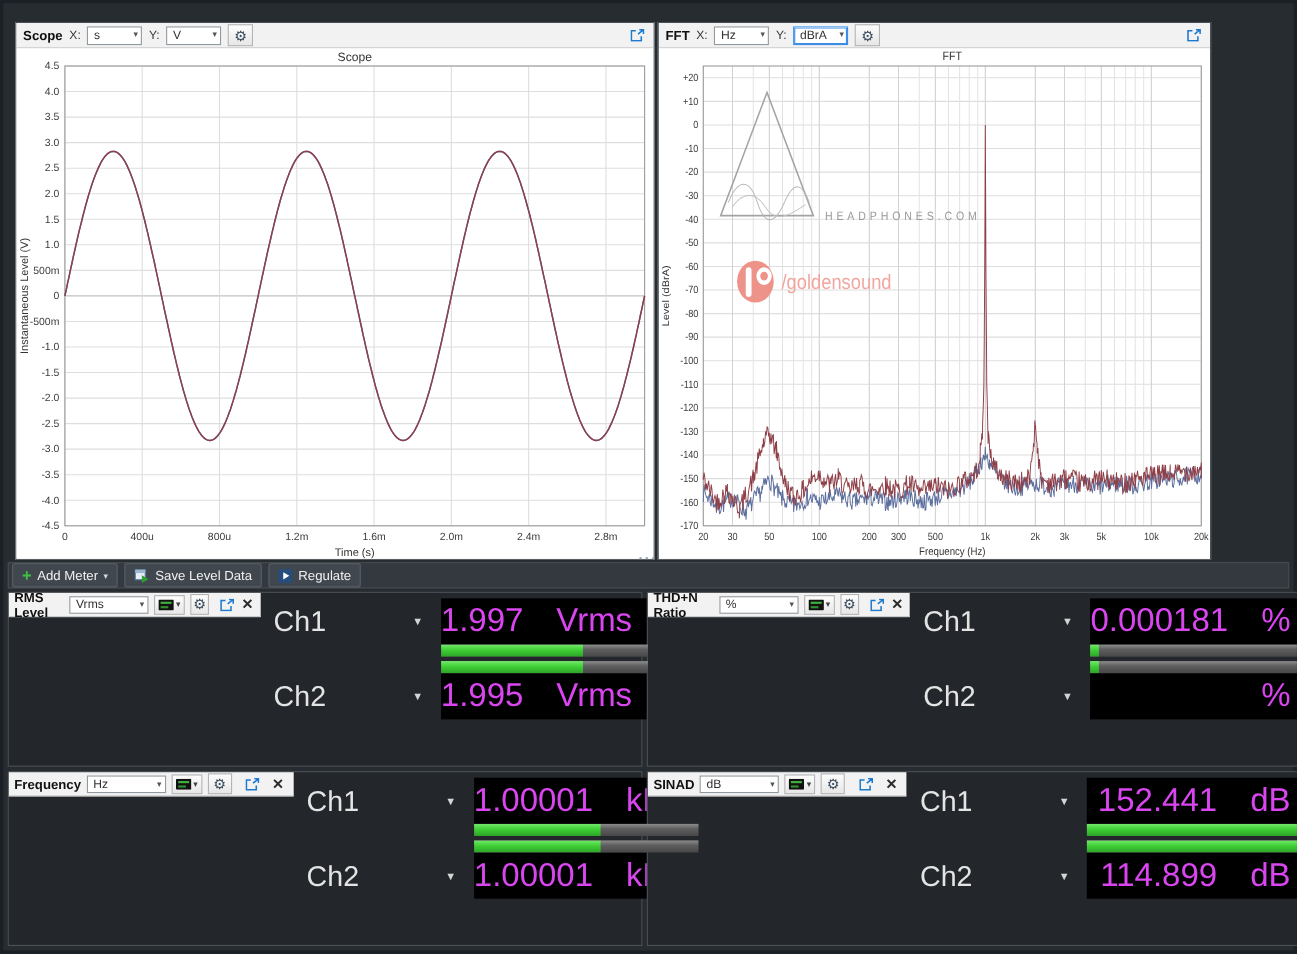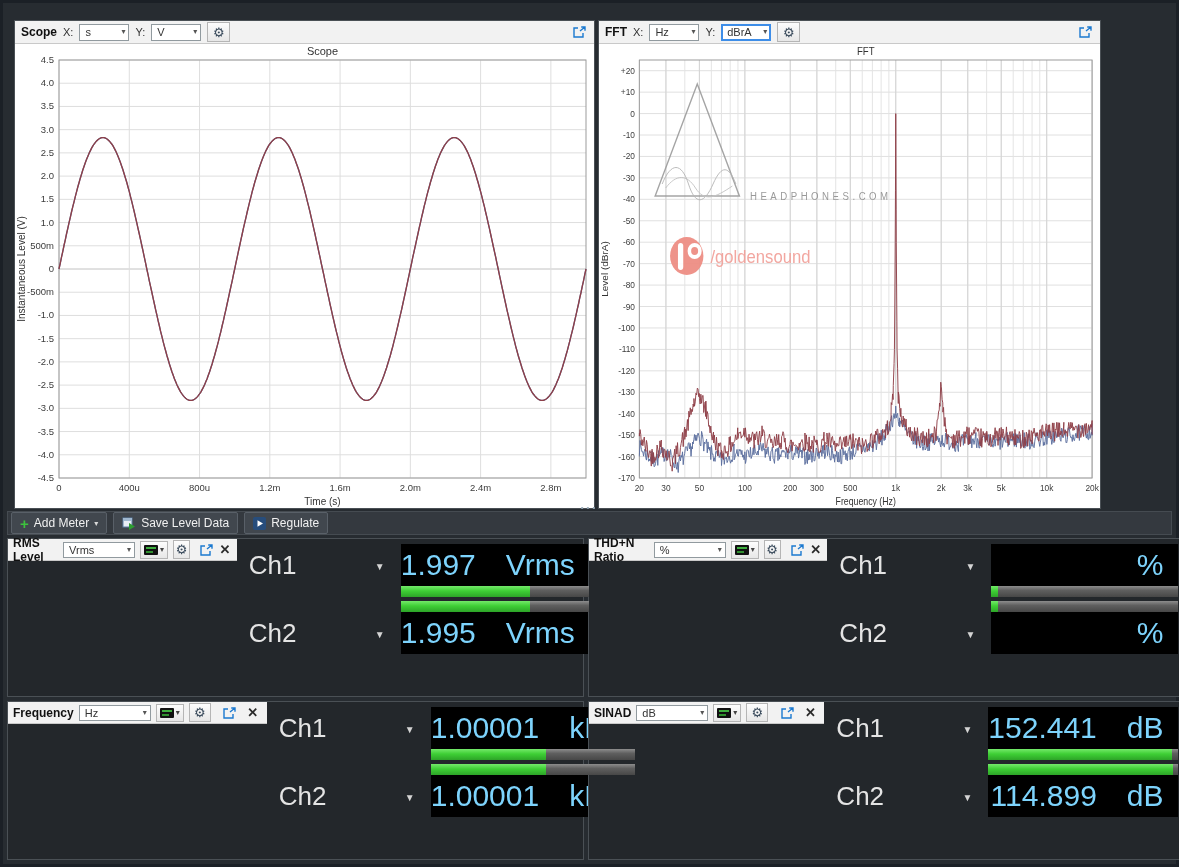--- a/index.html
+++ b/index.html
@@ -48,21 +48,21 @@
   .style-btn{display:flex;align-items:center;gap:2px;height:16px;padding:0 3px;border:1px solid #b5b5b5;
     background:linear-gradient(#fdfdfd,#e7e7e7);cursor:default}
   .style-btn .tb-caret{color:#444}
   .m-header .gear-btn{width:20px;height:17px}
   .m-body{flex:1;display:flex;flex-direction:column;padding:5px 6px}
   .ch-row{display:flex;align-items:stretch;height:42px}
   .ch-label{width:158px;display:flex;align-items:center;color:#e4e4e4;font-size:26px;
     padding-left:6px;position:relative;box-sizing:border-box;cursor:default}
   .ch-arrow{position:absolute;right:16px;font-size:10px;color:#d4d4d4;top:50%;transform:translateY(-40%)}
   .display{flex:1;background:#000;display:flex;align-items:center;justify-content:flex-end;gap:30px;
-    padding-right:14px;color:#7dd3fc;font-size:30px;white-space:nowrap}
+    padding-right:14px;color:#d946ef;font-size:30px;white-space:nowrap}
   .bars{margin-left:158px;display:flex;flex-direction:column;gap:4px}
   .bar{height:11px;background:linear-gradient(180deg,#8d8d8d,#5f5f5f 40%,#474747);position:relative;overflow:hidden}
   .bar-fill{position:absolute;left:0;top:0;bottom:0;width:0;
     background:linear-gradient(180deg,#74e96a,#3ecf35 45%,#2da428)}
 </style>
 </head>
 <body>
 
 <div class="top-area">
 
@@ -411,20 +411,21 @@
           <span class="close-x">✕</span>
         </div>
     </div>
     <div class="m-body">
       <div class="ch-row">
         <div class="ch-label">
           <span>Ch1</span>
           <span class="ch-arrow">▼</span>
         </div>
         <div class="display">
+          <span>0.000181</span>
           <span>%</span>
         </div>
       </div>
       <div class="bars">
         <div class="bar">
             <div class="bar-fill" style="width: 3.8%;"></div>
           </div>
         <div class="bar">
             <div class="bar-fill" style="width: 3.7%;"></div>
           </div>

